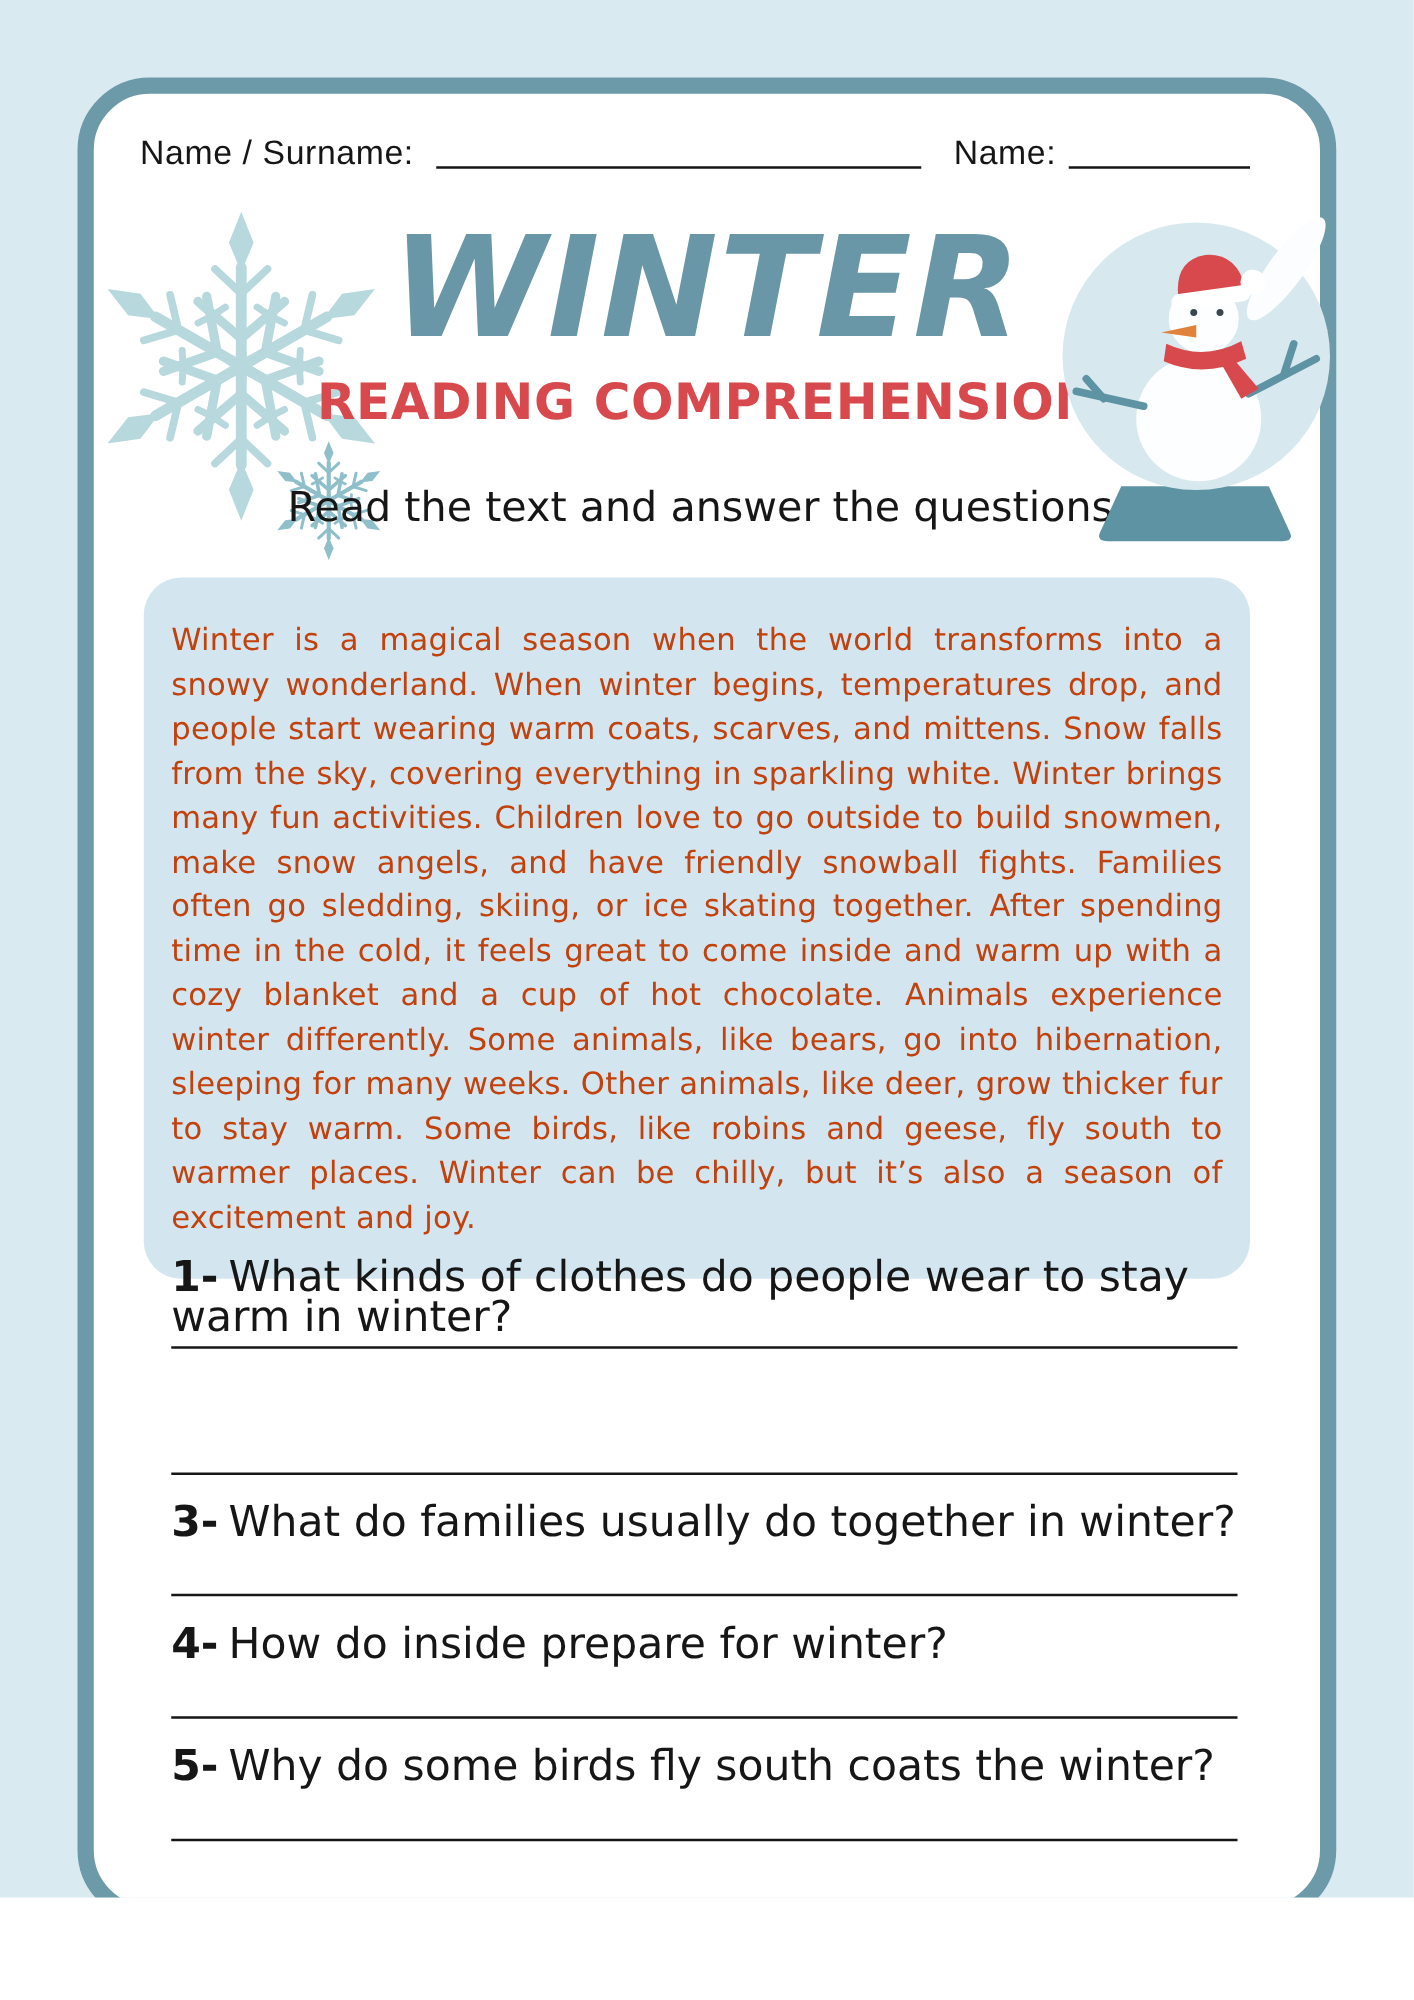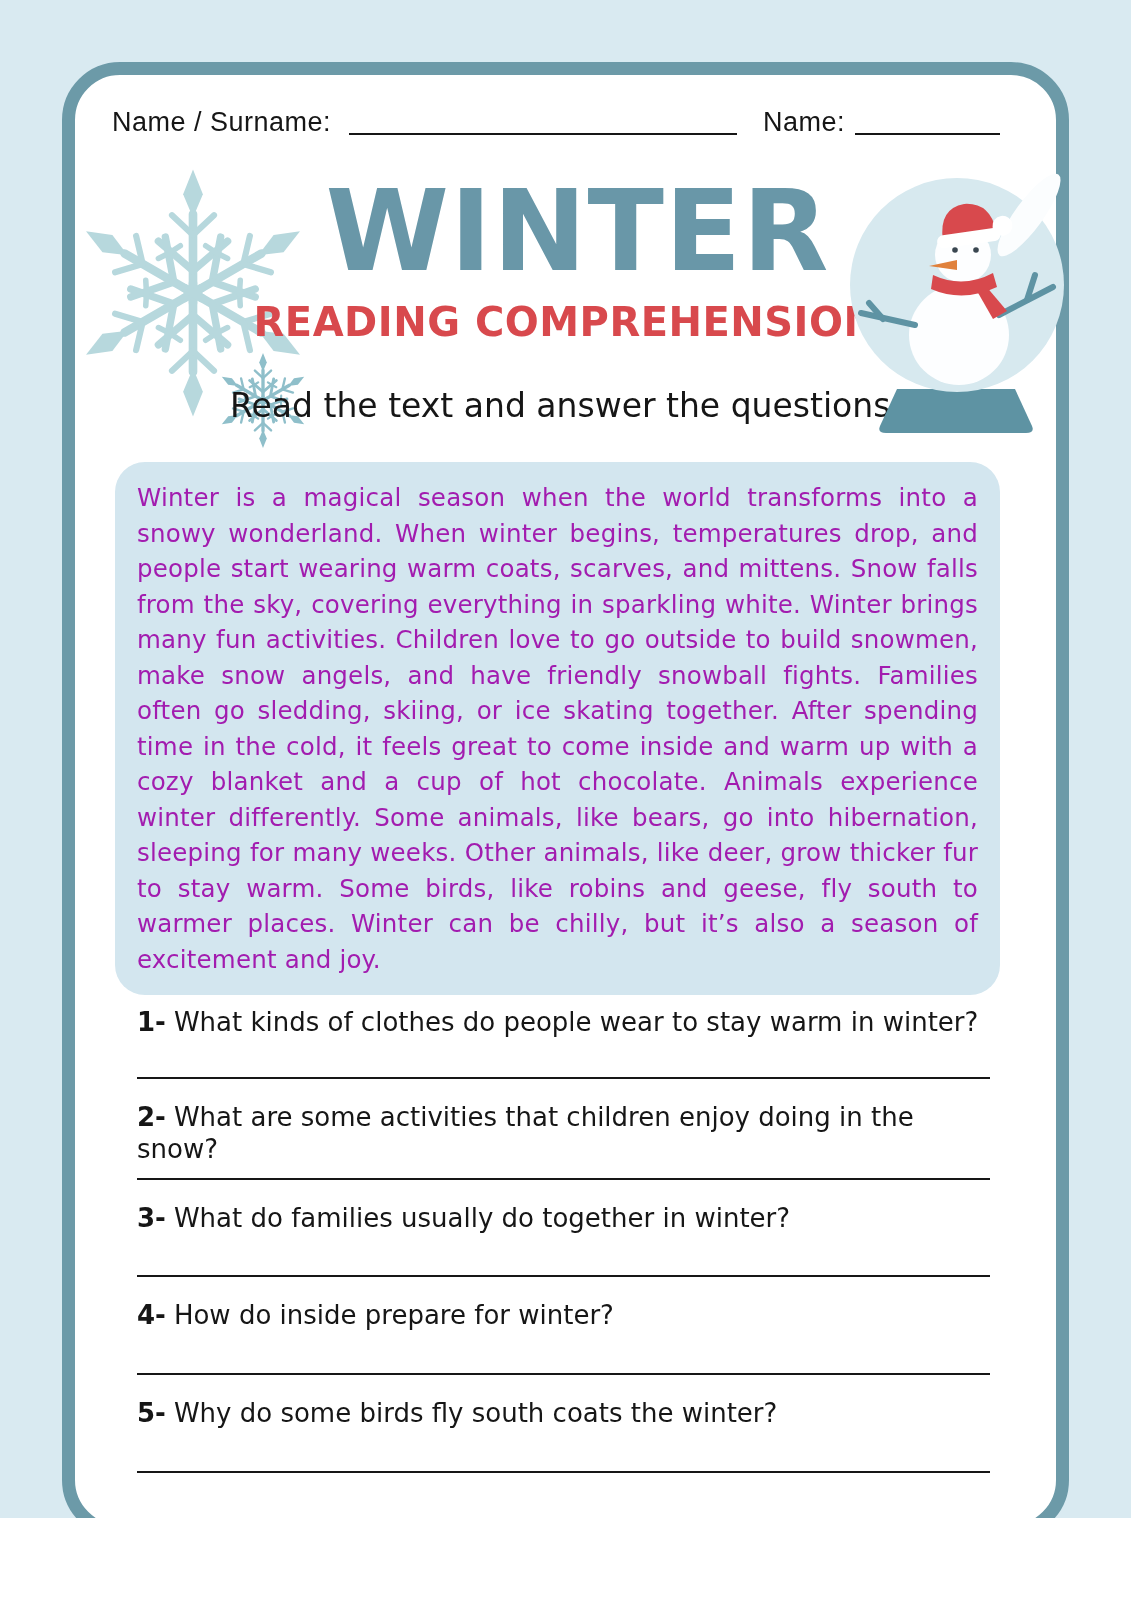--- a/index.html
+++ b/index.html
@@ -18,50 +18,50 @@
     position:absolute; left:37px; right:56px; top:26px;
     display:flex; align-items:flex-end; gap:10px;
     font-family:"Liberation Sans", sans-serif;
     font-size:27px; color:#161616; letter-spacing:0.5px;
   }
   .fill-line { border-bottom:2.5px solid #161616; height:34px; }
   .name-line { flex:1; margin:0 16px 3px 8px; }
   .date-line { width:145px; margin-bottom:3px; }
   
   .title {
-    position:absolute; left:12px; width:100%; top:98px; text-align:center;
+    position:absolute; left:0; width:100%; top:98px; text-align:center;
     font-size:112px; line-height:1.05; font-weight:800;
-    color:var(--title-teal, #6997a8); letter-spacing:1px;
+    color:var(--title-teal, #6997a8); letter-spacing:1px;font-style:italic;
   }
   .subtitle {
     position:absolute; left:0; width:100%; top:224px; text-align:center;
     font-size:40px; font-weight:800; color:var(--heading-red, #d8494d);
     letter-spacing:0.5px;
   }
   .instruction {
     position:absolute; left:0; width:100%; top:311px; text-align:center;
     font-size:33px; color:#161616;
   }
   
   .sf-big   { position:absolute; left:9px;  top:92px;  color:var(--snowflake-large, #b7d8dd); }
   .sf-small { position:absolute; left:146px; top:277px; color:var(--snowflake-small, #8fbfca); }
   .sf-stroke { stroke:currentColor; fill:none; }
   .sf-fill   { fill:currentColor; stroke:none; }
   .globe { position:absolute; left:770px; top:88px; }
   
   .passage {
     position:absolute; left:40px; top:387px; width:885px; min-height:495px;
     background:var(--passage-bg, #d3e6ef); border-radius:30px;
-    padding:18px 22px; font-size:24.5px; line-height:35.5px;
-    color:#a21caf; text-align:justify; letter-spacing:0.2px;
+    padding:32px 22px; font-size:24.5px; line-height:35.5px;
+    color:#c2410c; text-align:justify; letter-spacing:0.2px;
   }
   
   .question {
     position:absolute; left:62px; width:860px;
-    font-size:26px; line-height:32px; color:#161616;
+    font-size:34px; line-height:32px; color:#161616;
   }
   .qnum { font-weight:800; margin-right:8px; }
   .answer-line {
     position:absolute; left:62px; width:853px; height:0;
     border-bottom:2.5px solid #161616;
   }
 </style>
 </head>
 <body>
 
@@ -140,23 +140,20 @@
       </g>
     </svg>
 
     <div class="passage">Winter is a magical season when the world transforms into a snowy wonderland. When winter begins, temperatures drop, and people start wearing warm coats, scarves, and mittens. Snow falls from the sky, covering everything in sparkling white. Winter brings many fun activities. Children love to go outside to build snowmen, make snow angels, and have friendly snowball fights. Families often go sledding, skiing, or ice skating together. After spending time in the cold, it feels great to come inside and warm up with a cozy blanket and a cup of hot chocolate. Animals experience winter differently. Some animals, like bears, go into hibernation, sleeping for many weeks. Other animals, like deer, grow thicker fur to stay warm. Some birds, like robins and geese, fly south to warmer places. Winter can be chilly, but it’s also a season of excitement and joy.</div>
 
     <div class="question" style="top:931px">
       <span class="qnum">1-</span><span>What kinds of clothes do people wear to stay warm in winter?</span>
     </div>
     <div class="answer-line" style="top:1002px"></div>
 
-    <div class="question" style="top:1026px">
-      <span class="qnum">2-</span><span>What are some activities that children enjoy doing in the snow?</span>
-    </div>
     <div class="answer-line" style="top:1103px"></div>
 
     <div class="question" style="top:1127px">
       <span class="qnum">3-</span><span>What do families usually do together in winter?</span>
     </div>
     <div class="answer-line" style="top:1200px"></div>
 
     <div class="question" style="top:1224px">
       <span class="qnum">4-</span><span>How do inside prepare for winter?</span>
     </div>

